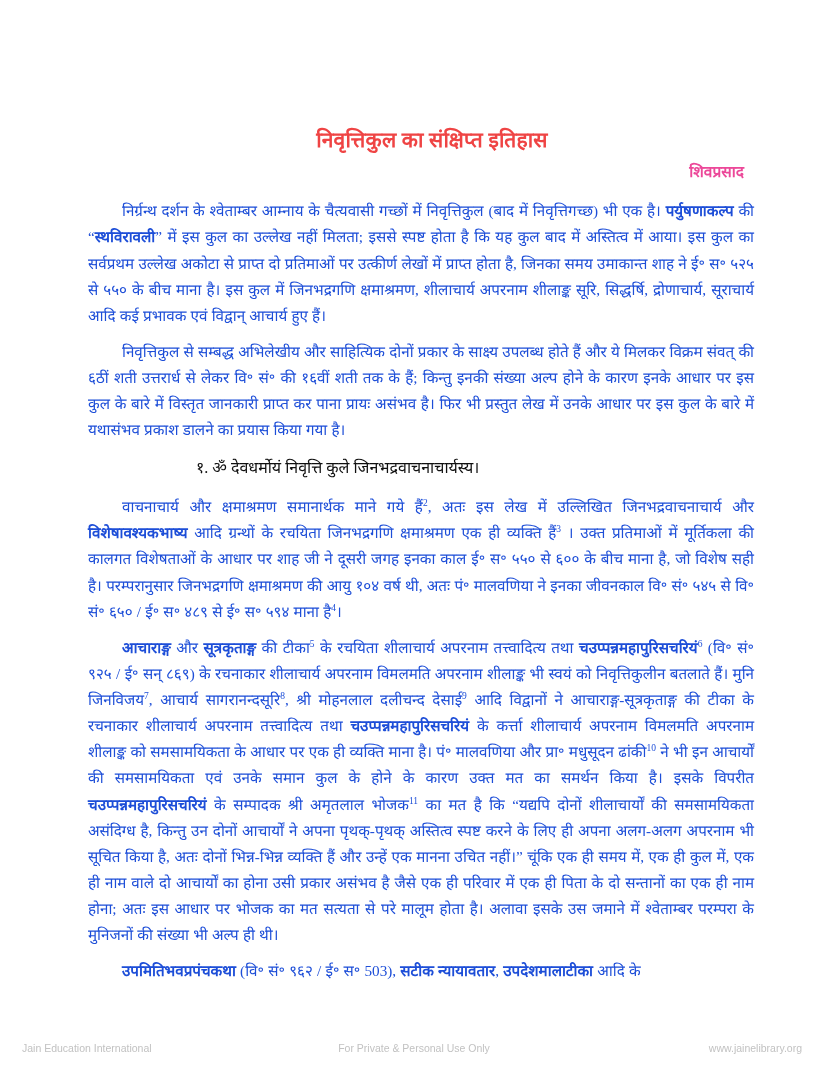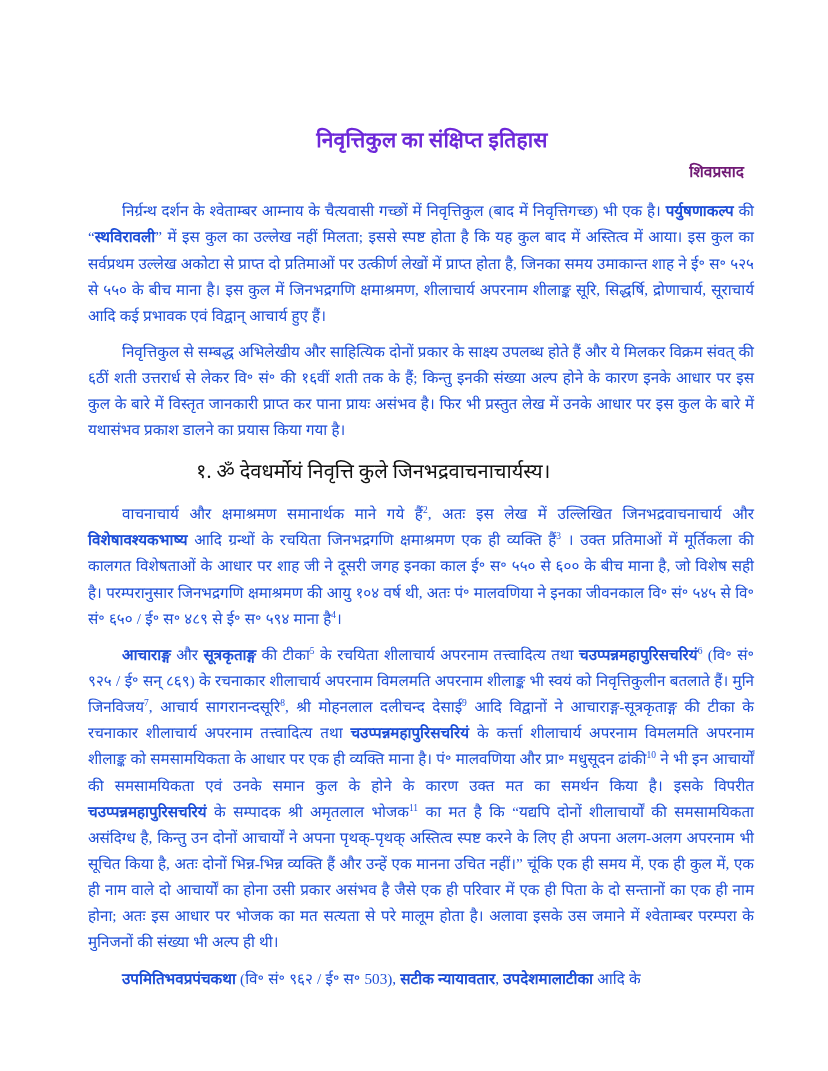--- a/index.html
+++ b/index.html
@@ -27,29 +27,29 @@
     width: 666px;
   }
   .doc-title {
     font-size: 21px;
     font-weight: bold;
     text-align: center;
     letter-spacing: 0.2px;
     margin: 0 0 6px 0;
     padding-left: 22px;
     line-height: 1.35;
-    color: #6d28d9;
+    color: #ef4444;
   }
   .byline {
     font-size: 15.5px;
     font-weight: bold;
     text-align: right;
     margin: 6px 0 16px 0;
     padding-right: 10px;
-    color: #701a75;
+    color: #ec4899;
   }
   p.para {
     font-size: 15.2px;
     line-height: 1.72;
     text-align: justify;
     text-justify: inter-word;
     margin: 0 0 10px 0;
     text-indent: 34px;
     word-spacing: 0.4px;
     color: #1d4ed8;
@@ -61,21 +61,21 @@
     font-size: 9.5px;
     vertical-align: super;
     line-height: 0;
   }
   .quote-list {
     margin: 4px 0 12px 0;
     padding: 0;
     list-style: none;
   }
   .quote-list li {
-    font-size: 20px;
+    font-size: 16px;
     line-height: 1.78;
     margin-left: 108px;
     text-align: left;
     color: #101010;
   }
   .footer {
     position: absolute;
     left: 0;
     right: 0;
     bottom: 13px;
@@ -132,14 +132,19 @@
     <p class="para">
       <span class="b">आचाराङ्ग</span><span> और </span><span class="b">सूत्रकृताङ्ग</span><span> की टीका</span><span class="sup">5</span><span> के रचयिता शीलाचार्य अपरनाम तत्त्वादित्य तथा </span><span class="b">चउप्पन्नमहापुरिसचरियं</span><span class="sup">6</span><span> (वि॰ सं॰ ९२५ / ई॰ सन् ८६९) के रचनाकार शीलाचार्य अपरनाम विमलमति अपरनाम शीलाङ्क भी स्वयं को निवृत्तिकुलीन बतलाते हैं। मुनि जिनविजय</span><span class="sup">7</span><span>, आचार्य सागरानन्दसूरि</span><span class="sup">8</span><span>, श्री मोहनलाल दलीचन्द देसाई</span><span class="sup">9</span><span> आदि विद्वानों ने आचाराङ्ग-सूत्रकृताङ्ग की टीका के रचनाकार शीलाचार्य अपरनाम तत्त्वादित्य तथा </span><span class="b">चउप्पन्नमहापुरिसचरियं</span><span> के कर्त्ता शीलाचार्य अपरनाम विमलमति अपरनाम शीलाङ्क को समसामयिकता के आधार पर एक ही व्यक्ति माना है। पं॰ मालवणिया और प्रा॰ मधुसूदन ढांकी</span><span class="sup">10</span><span> ने भी इन आचार्यों की समसामयिकता एवं उनके समान कुल के होने के कारण उक्त मत का समर्थन किया है। इसके विपरीत </span><span class="b">चउप्पन्नमहापुरिसचरियं</span><span> के सम्पादक श्री अमृतलाल भोजक</span><span class="sup">11</span><span> का मत है कि “यद्यपि दोनों शीलाचार्यों की समसामयिकता असंदिग्ध है, किन्तु उन दोनों आचार्यों ने अपना पृथक्-पृथक् अस्तित्व स्पष्ट करने के लिए ही अपना अलग-अलग अपरनाम भी सूचित किया है, अतः दोनों भिन्न-भिन्न व्यक्ति हैं और उन्हें एक मानना उचित नहीं।” चूंकि एक ही समय में, एक ही कुल में, एक ही नाम वाले दो आचार्यों का होना उसी प्रकार असंभव है जैसे एक ही परिवार में एक ही पिता के दो सन्तानों का एक ही नाम होना; अतः इस आधार पर भोजक का मत सत्यता से परे मालूम होता है। अलावा इसके उस जमाने में श्वेताम्बर परम्परा के मुनिजनों की संख्या भी अल्प ही थी।</span>
     </p>
 
     <p class="para">
       <span class="b">उपमितिभवप्रपंचकथा</span><span> (वि॰ सं॰ ९६२ / ई॰ स॰ 503), </span><span class="b">सटीक न्यायावतार</span><span>, </span><span class="b">उपदेशमालाटीका</span><span> आदि के</span>
     </p>
 
   </div>
 
+  <div class="footer">
+    <span class="footer-left">Jain Education International</span>
+    <span class="footer-center">For Private &amp; Personal Use Only</span>
+    <span class="footer-right">www.jainelibrary.org</span>
+  </div>
 
 </div>
 
 </body></html>

